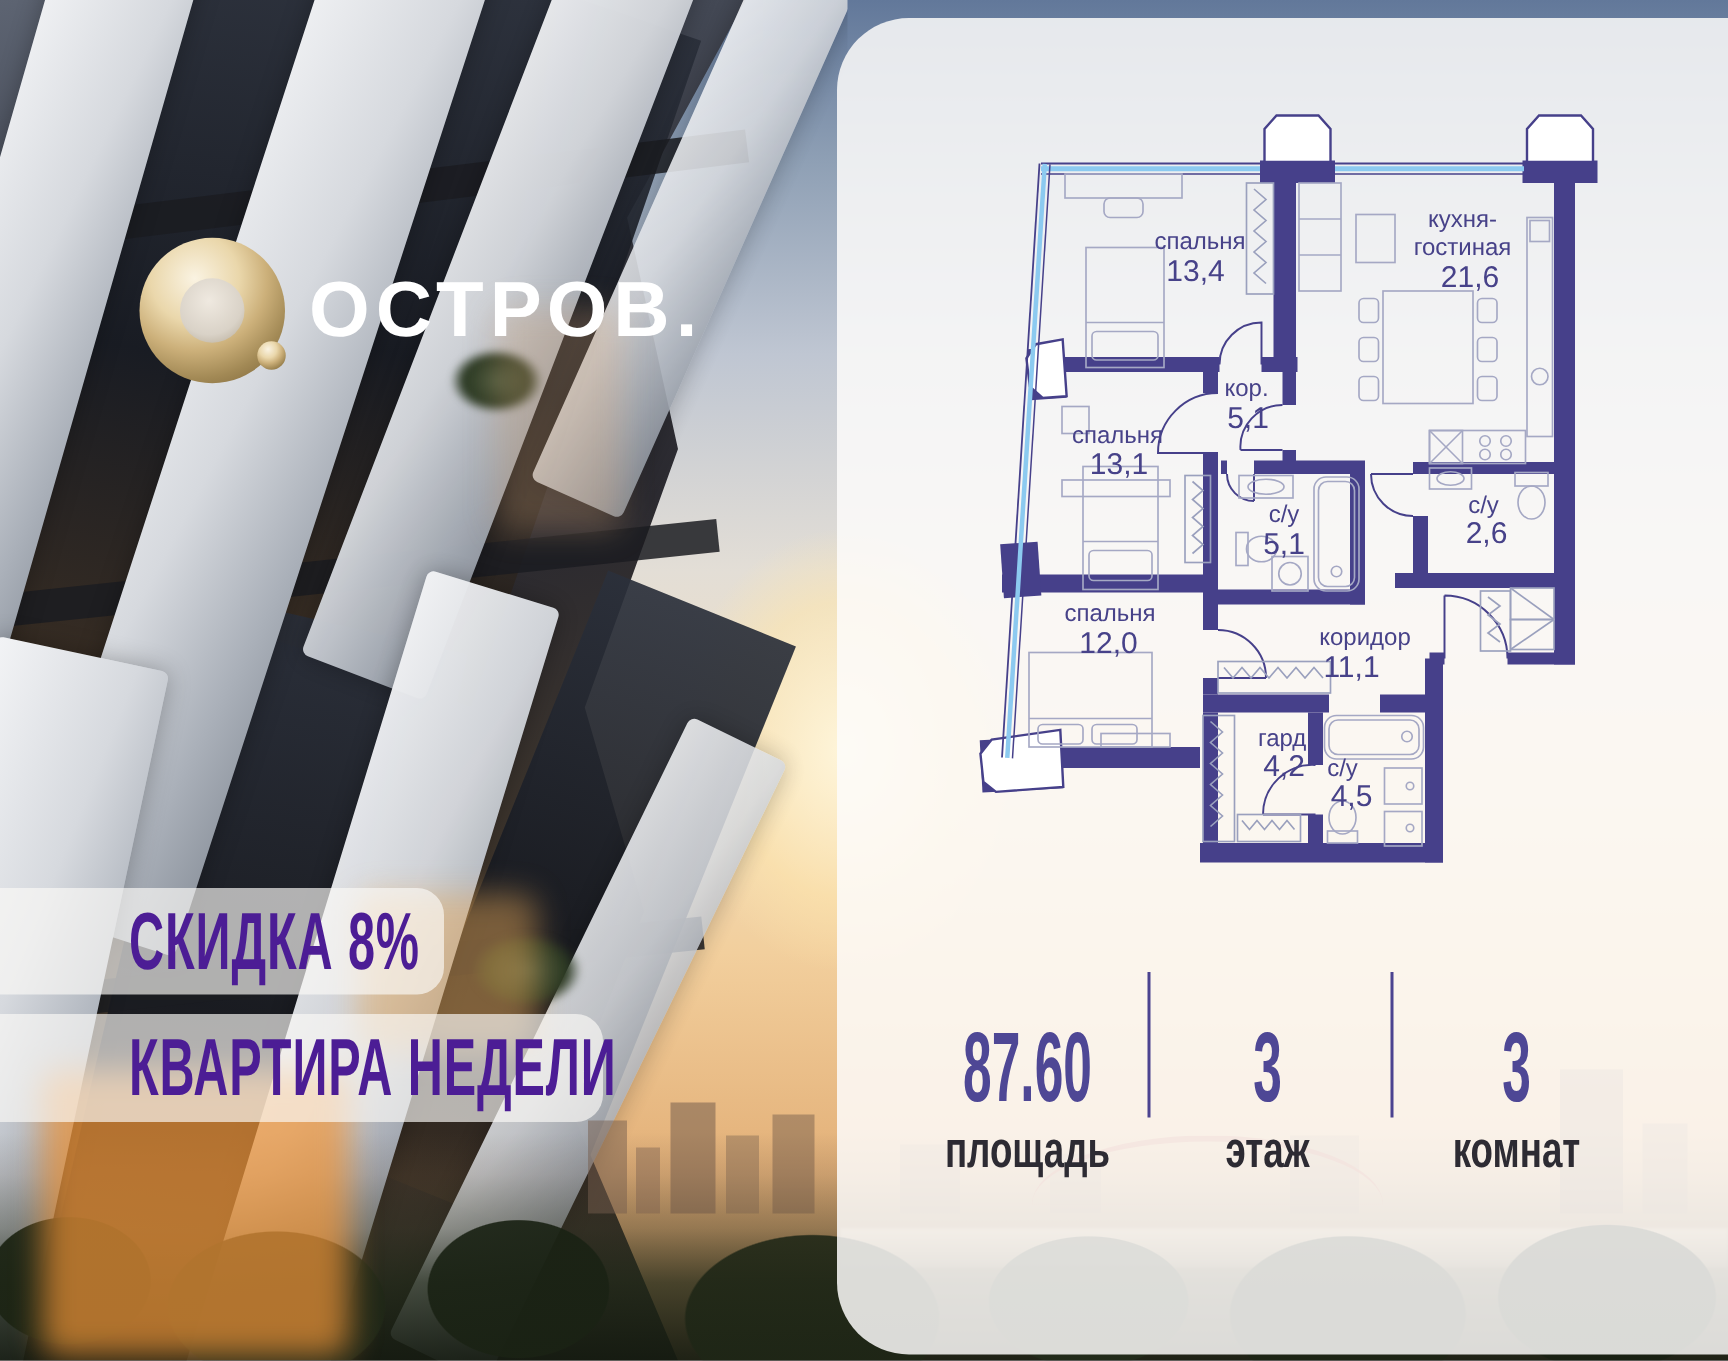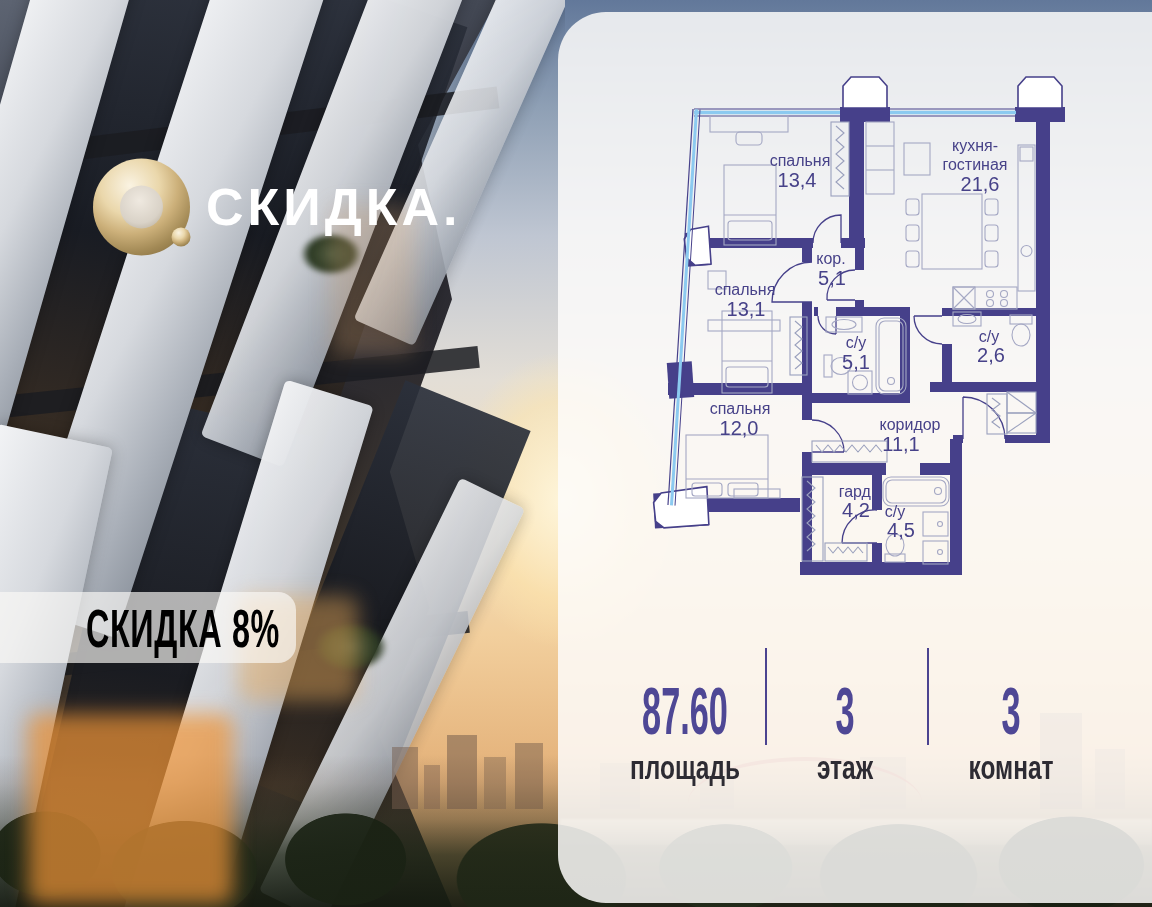--- a/index.html
+++ b/index.html
@@ -60,21 +60,21 @@
   .bridge{position:absolute;left:688px;bottom:104px;width:234px;height:46px;
     border-top:4px solid rgba(186,70,52,.6);border-radius:117px 117px 0 0/46px 46px 0 0;}
   .glow{position:absolute;filter:blur(10px);border-radius:12px;}
   .gl1{left:28px;top:714px;width:205px;height:190px;background:rgba(240,148,56,.7);}
   .gl2{left:238px;top:596px;width:120px;height:105px;background:rgba(238,172,92,.45);}
   .gl3{left:330px;top:205px;width:85px;height:150px;background:rgba(214,166,114,.28);}
 
   
   .badge{position:absolute;left:0;background:rgba(251,249,246,.67);
     border-radius:0 18px 18px 0;display:flex;align-items:center;padding-left:86px;
-    color:#000000;font-weight:700;}
+    color:#4c1d95;font-weight:700;}
   .badge .t{font-size:54px;line-height:1;white-space:nowrap;transform:scaleX(.6);
     transform-origin:left center;letter-spacing:1px;}
   .b1{top:592px;height:71px;width:296px;}
   .b2{top:676px;height:72px;width:402px;}
 
   
   .logo{position:absolute;left:0;top:0;}
   .logo-mark{position:absolute;left:81px;top:148px;}
   .wordmark{position:absolute;left:206px;top:181px;font-size:52px;font-weight:700;
     color:#ffffff;letter-spacing:4px;line-height:1;}
@@ -143,20 +143,23 @@
     <div class="bridge"></div>
     <div class="trees"></div>
   </div>
 
   <div class="glow gl1"></div>
   <div class="glow gl2"></div>
   <div class="glow gl3"></div>
 
   <div class="badge b1">
     <span class="t">СКИДКА 8%</span>
+  </div>
+  <div class="badge b2">
+    <span class="t">КВАРТИРА НЕДЕЛИ</span>
   </div>
 
   <div class="logo">
     <svg class="logo-mark" width="122" height="122" viewBox="0 0 122 122">
       <defs>
         <radialGradient id="gold" cx="38%" cy="28%" r="80%">
           <stop offset="0%" stop-color="#faf3e2"></stop>
           <stop offset="38%" stop-color="#ead7ab"></stop>
           <stop offset="62%" stop-color="#ccb07a"></stop>
           <stop offset="86%" stop-color="#a28955"></stop>
@@ -165,21 +168,21 @@
         <radialGradient id="hole" cx="45%" cy="35%" r="75%">
           <stop offset="0%" stop-color="#efe9e0"></stop>
           <stop offset="70%" stop-color="#d9d2c7"></stop>
           <stop offset="100%" stop-color="#bdb3a2"></stop>
         </radialGradient>
       </defs>
       <circle cx="60.5" cy="59" r="48.5" fill="url(#gold)"></circle>
       <circle cx="60.5" cy="59" r="21.5" fill="url(#hole)"></circle>
       <circle cx="100" cy="89" r="9.5" fill="url(#gold)"></circle>
     </svg>
-    <div class="wordmark">СКИДКА.</div>
+    <div class="wordmark">ОСТРОВ.</div>
   </div>
 
   <div class="card">
 
     <svg class="plan-svg" width="480" height="550" viewBox="0 0 480 550">
       <g fill="#46408a" stroke="none">
 
         <rect x="190" y="42" width="50" height="15"></rect>
         <rect x="199" y="57" width="15" height="121"></rect>
         <rect x="365" y="42" width="50" height="15"></rect>

